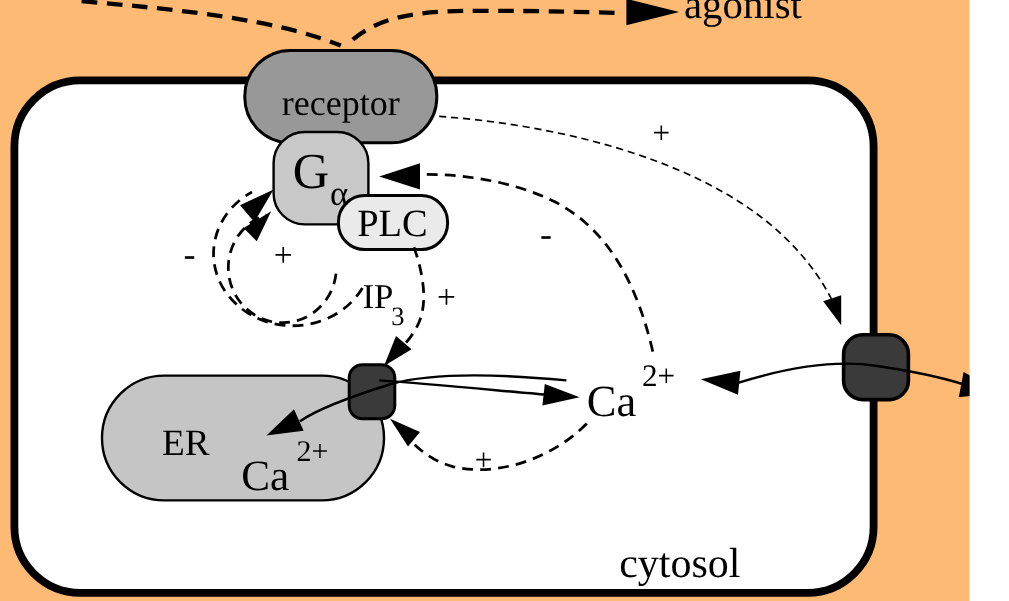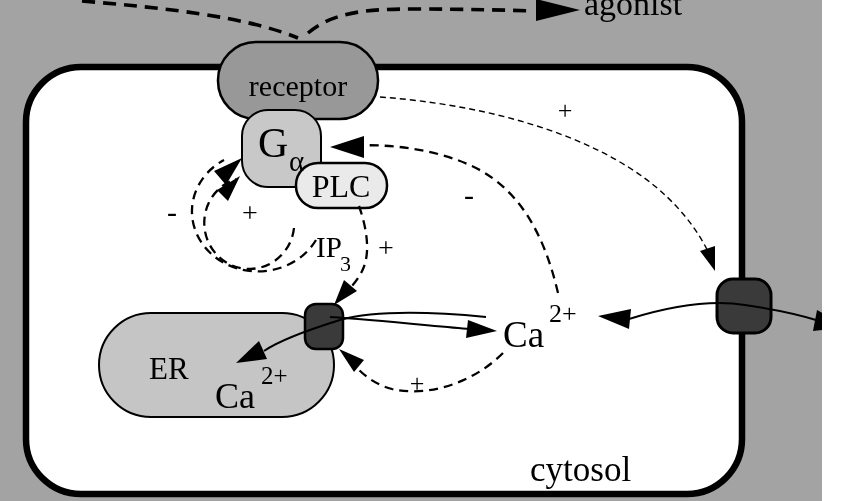--- a/index.html
+++ b/index.html
@@ -1,17 +1,17 @@
 <!DOCTYPE html>
 <html><head>
 <meta charset="utf-8">
 <style>
   html,body{margin:0;padding:0;background:#fff;}
-  .stage{position:relative;width:808px;height:501px;background:#a3a3a3;overflow:hidden;
-         font-family:"Liberation Serif","DejaVu Serif",serif;padding-left:14px;}
+  .stage{position:relative;width:808px;height:501px;background:#fdba74;overflow:hidden;
+         font-family:"Liberation Serif","DejaVu Serif",serif;}
   svg{display:block;}
   text{fill:#000;font-family:"Liberation Serif","DejaVu Serif",serif;}
 </style>
 </head>
 <body>
 
 <div class="stage">
 <svg width="841" height="501" viewBox="0 0 841 501" xmlns="http://www.w3.org/2000/svg">
 
   <rect x="12" y="67" width="716" height="427" rx="55" ry="55" fill="#ffffff" stroke="#000" stroke-width="6.5"></rect>

